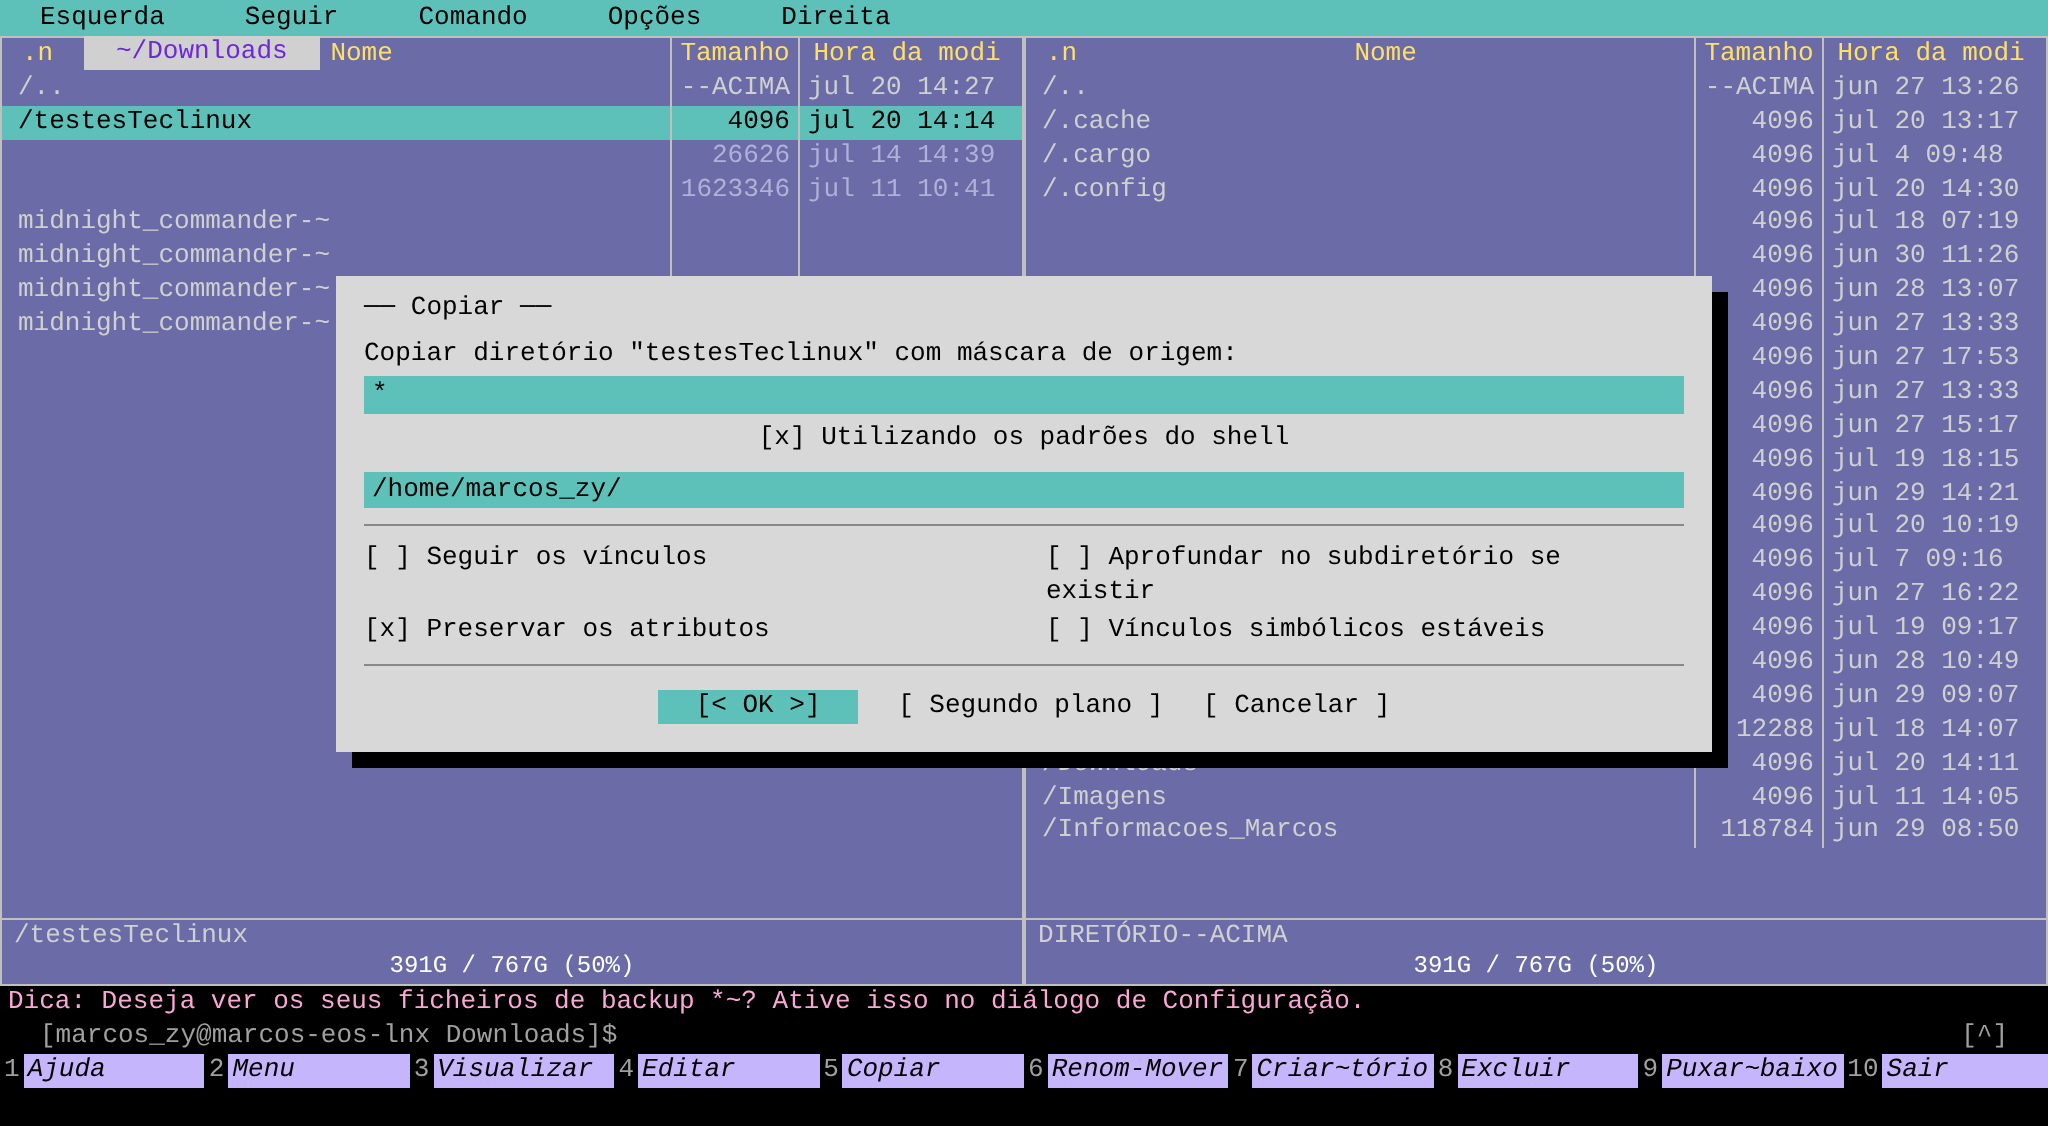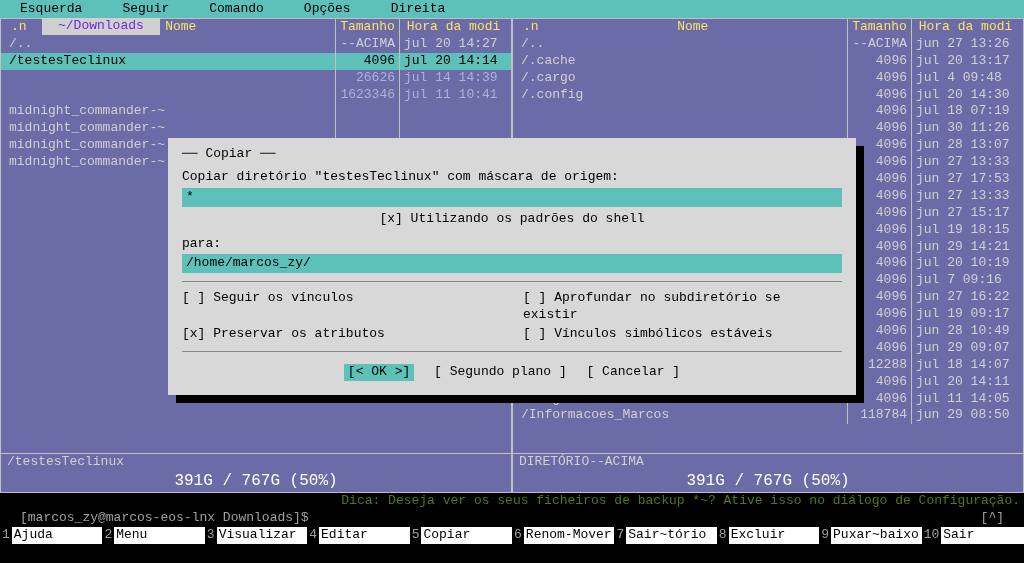--- a/index.html
+++ b/index.html
@@ -80,38 +80,38 @@
 .file-row.hidden-file .file-size,
 .file-row.hidden-file .file-time { color: #b0b0d8; }
 .panel-footer {
   border-top: 1px solid #c0c0c0;
   padding: 0 6px;
   color: #d0d0d0;
 }
 .panel-space {
   text-align: center;
   color: #fff;
-  font-size: 16px;
+  font-size: 12px;
 }
 .bottom-area {
   background: #000;
   color: #a0a0a0;
 }
-.hint { padding: 0 4px; color: #4d7c0f; text-align: right; }
+.hint { padding: 0 4px; color: #f9a8d4; }
 .prompt { padding: 0 20px; color: #a0a0a0; display: flex; justify-content: space-between; }
 .fnkeys {
   display: flex;
   background: #000;
 }
 .fnkey {
   display: flex;
   flex: 1;
 }
 .fnkey-num { color: #a0a0a0; background: #000; padding: 0 2px; }
-.fnkey-label { background: #ffffff; color: #000; flex: 1; padding: 0 2px; white-space: nowrap; overflow: hidden; }
+.fnkey-label { background: #c4b5fd; color: #000; flex: 1; padding: 0 2px; white-space: nowrap; overflow: hidden; font-style: italic; }
 
 
 .dialog {
   position: absolute;
   top: 120px;
   left: 168px;
   width: 688px;
   background: #d8d8d8;
   color: #000;
   z-index: 100;
@@ -136,21 +136,21 @@
   gap: 22px;
 }
 .dialog-option { flex: 1; }
 .opt-center { text-align: center; margin: 4px 0 8px 0; }
 .dialog-sep { border-top: 1px solid #888; margin: 8px 0; }
 .dialog-buttons {
   text-align: center;
   padding: 4px 0;
 }
 .btn { display: inline-block; margin: 0 6px; cursor: pointer; }
-.btn-primary { background: #5dc1b9; padding: 0 4px; }
+.btn-primary { background: #5dc1b9; padding: 0 19px; }
 </style>
 </head>
 <body>
 
 <div class="menubar" id="menubar">
     <div class="menubar-item">Esquerda</div>
     <div class="menubar-item">Seguir</div>
     <div class="menubar-item">Comando</div>
     <div class="menubar-item">Opções</div>
     <div class="menubar-item">Direita</div>
@@ -344,21 +344,20 @@
       </div>
     <div class="panel-footer">DIRETÓRIO--ACIMA</div>
     <div class="panel-space">391G / 767G (50%)</div>
   </div>
 
   <div class="dialog">
     <div class="dialog-title">── <span>Copiar</span> ──</div>
     <div class="dialog-label">Copiar diretório "testesTeclinux" com máscara de origem:</div>
     <div class="dialog-input">*</div>
     <div class="opt-center">[x] Utilizando os padrões do shell</div>
-    <div class="dialog-label">para:</div>
     <div class="dialog-input">/home/marcos_zy/</div>
     <div class="dialog-sep"></div>
     <div class="dialog-option-row">
       <div class="dialog-option">[ ] Seguir os vínculos</div>
       <div class="dialog-option">[ ] Aprofundar no subdiretório se existir</div>
     </div>
     <div class="dialog-option-row">
       <div class="dialog-option">[x] Preservar os atributos</div>
       <div class="dialog-option">[ ] Vínculos simbólicos estáveis</div>
     </div>
@@ -397,21 +396,21 @@
       <div class="fnkey">
         <span class="fnkey-num">5</span>
         <span class="fnkey-label">Copiar</span>
       </div>
       <div class="fnkey">
         <span class="fnkey-num">6</span>
         <span class="fnkey-label">Renom-Mover</span>
       </div>
       <div class="fnkey">
         <span class="fnkey-num">7</span>
-        <span class="fnkey-label">Sair~tório</span>
+        <span class="fnkey-label">Criar~tório</span>
       </div>
       <div class="fnkey">
         <span class="fnkey-num">8</span>
         <span class="fnkey-label">Excluir</span>
       </div>
       <div class="fnkey">
         <span class="fnkey-num">9</span>
         <span class="fnkey-label">Puxar~baixo</span>
       </div>
       <div class="fnkey">

